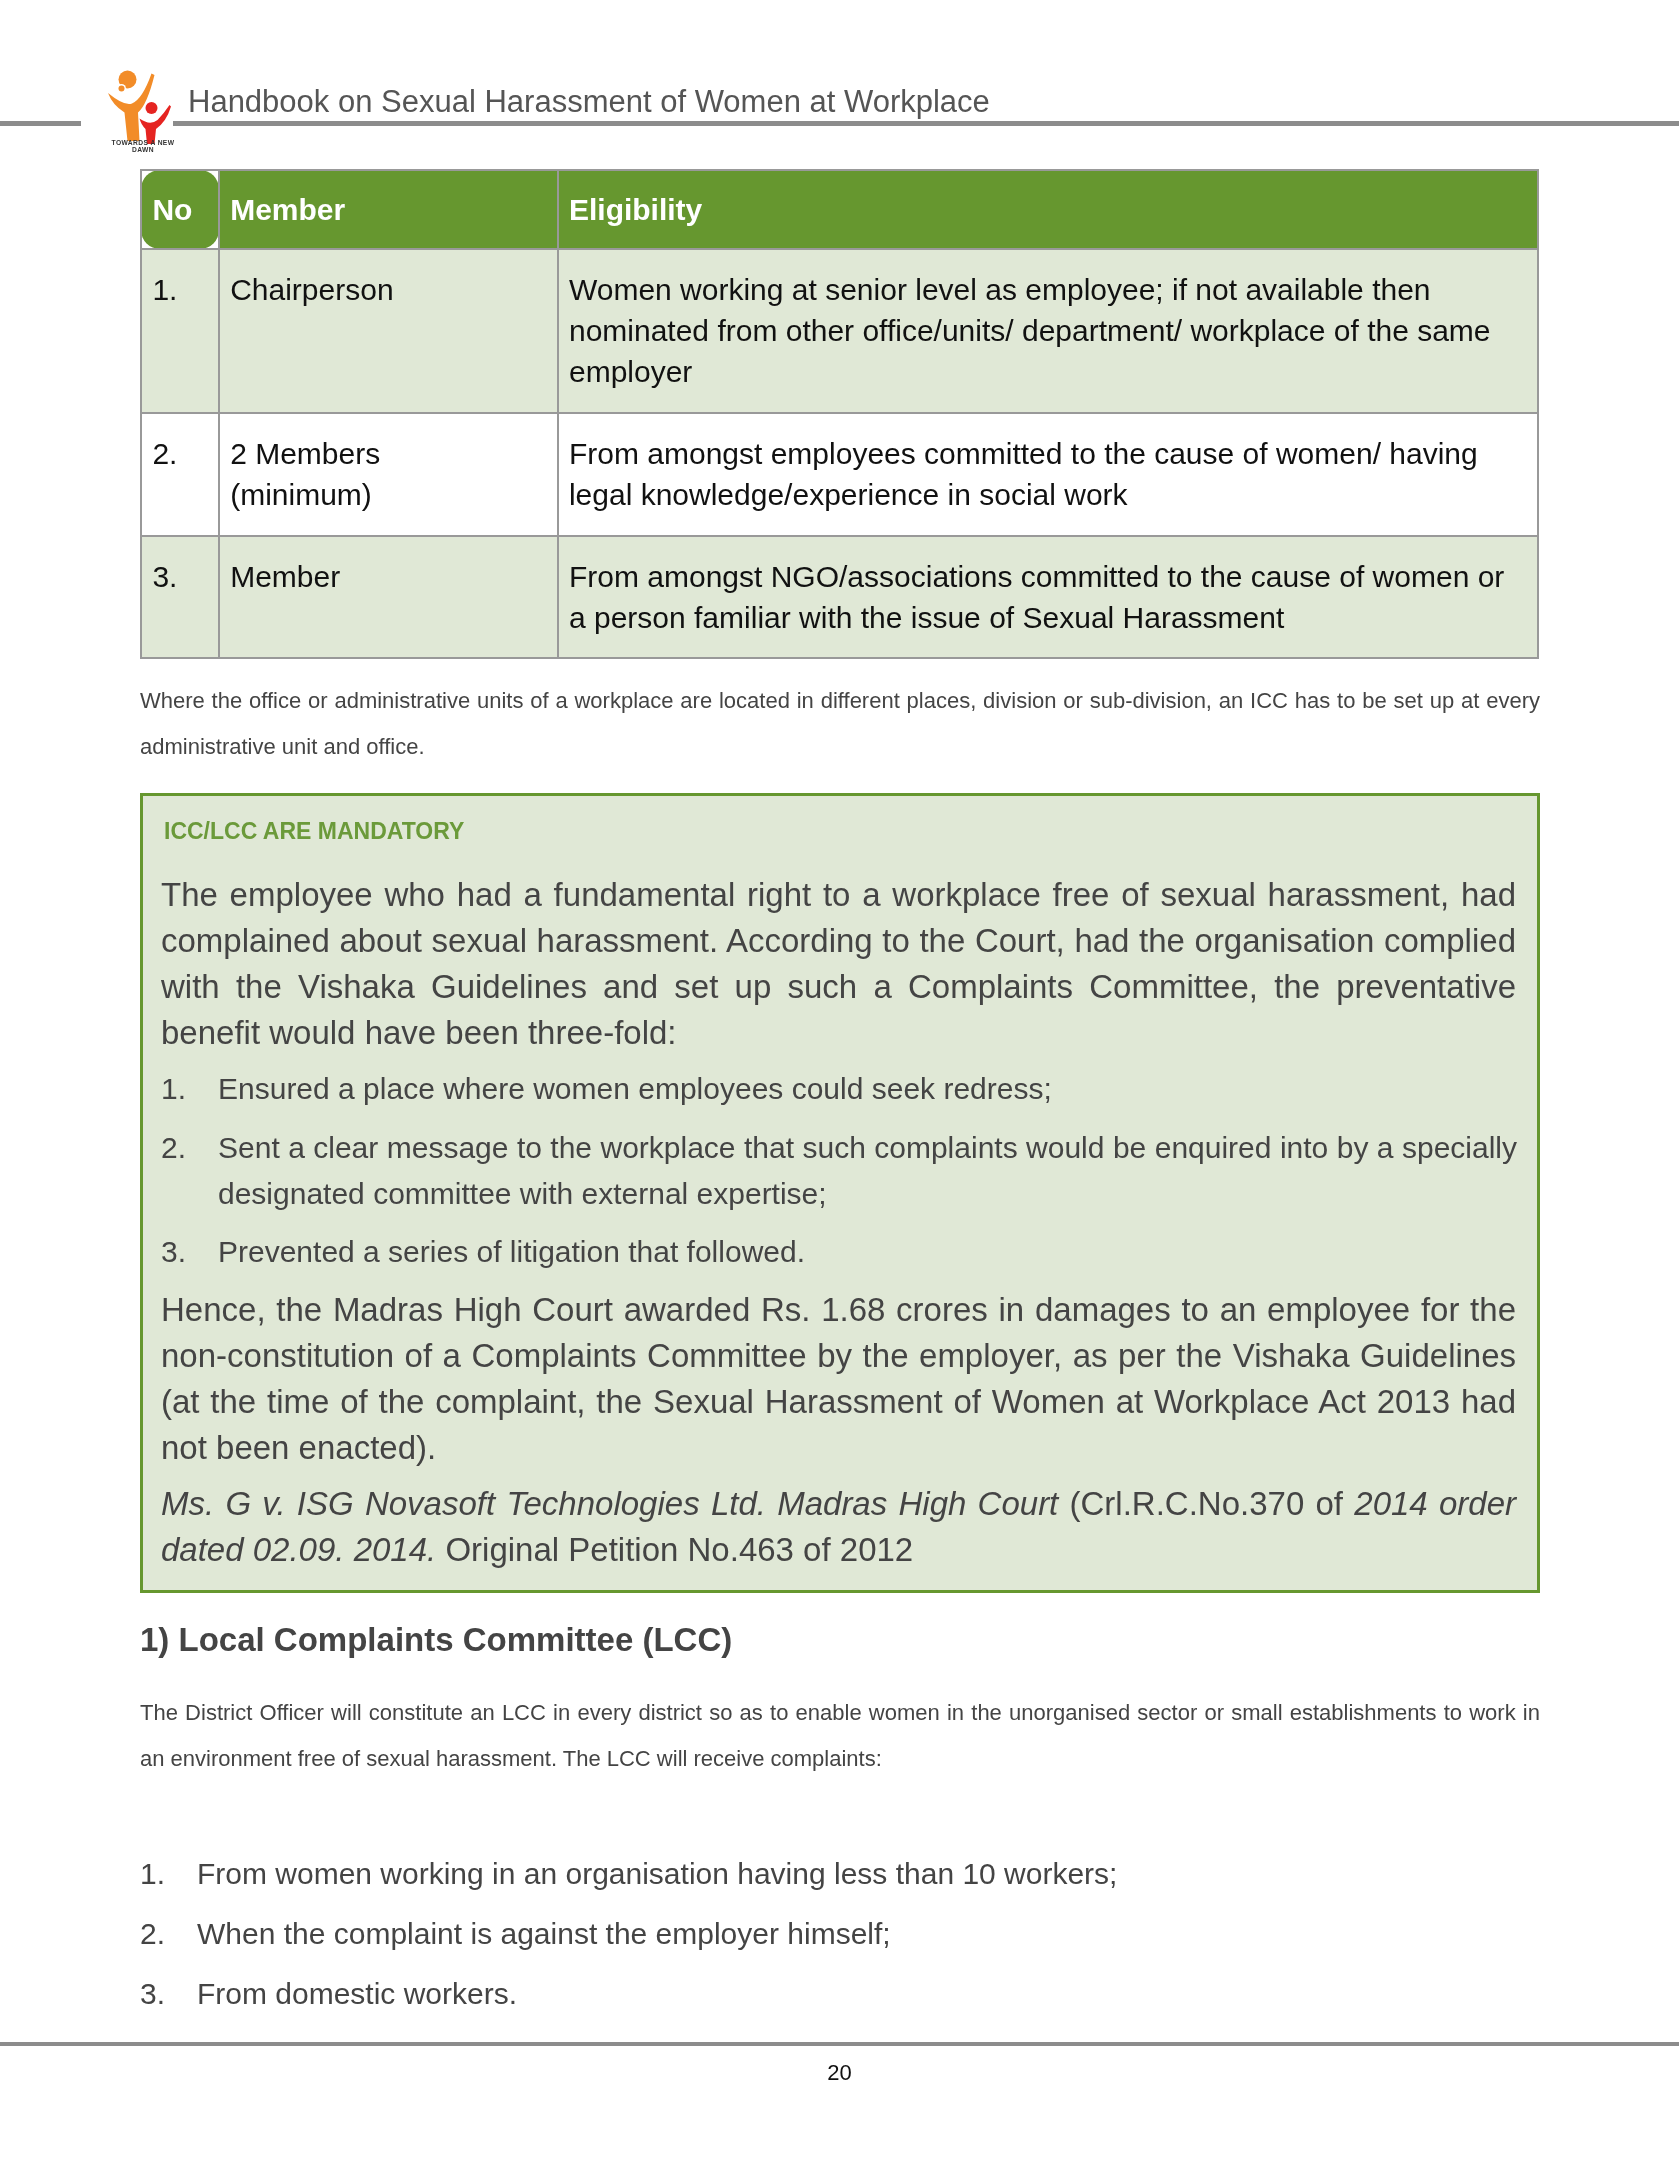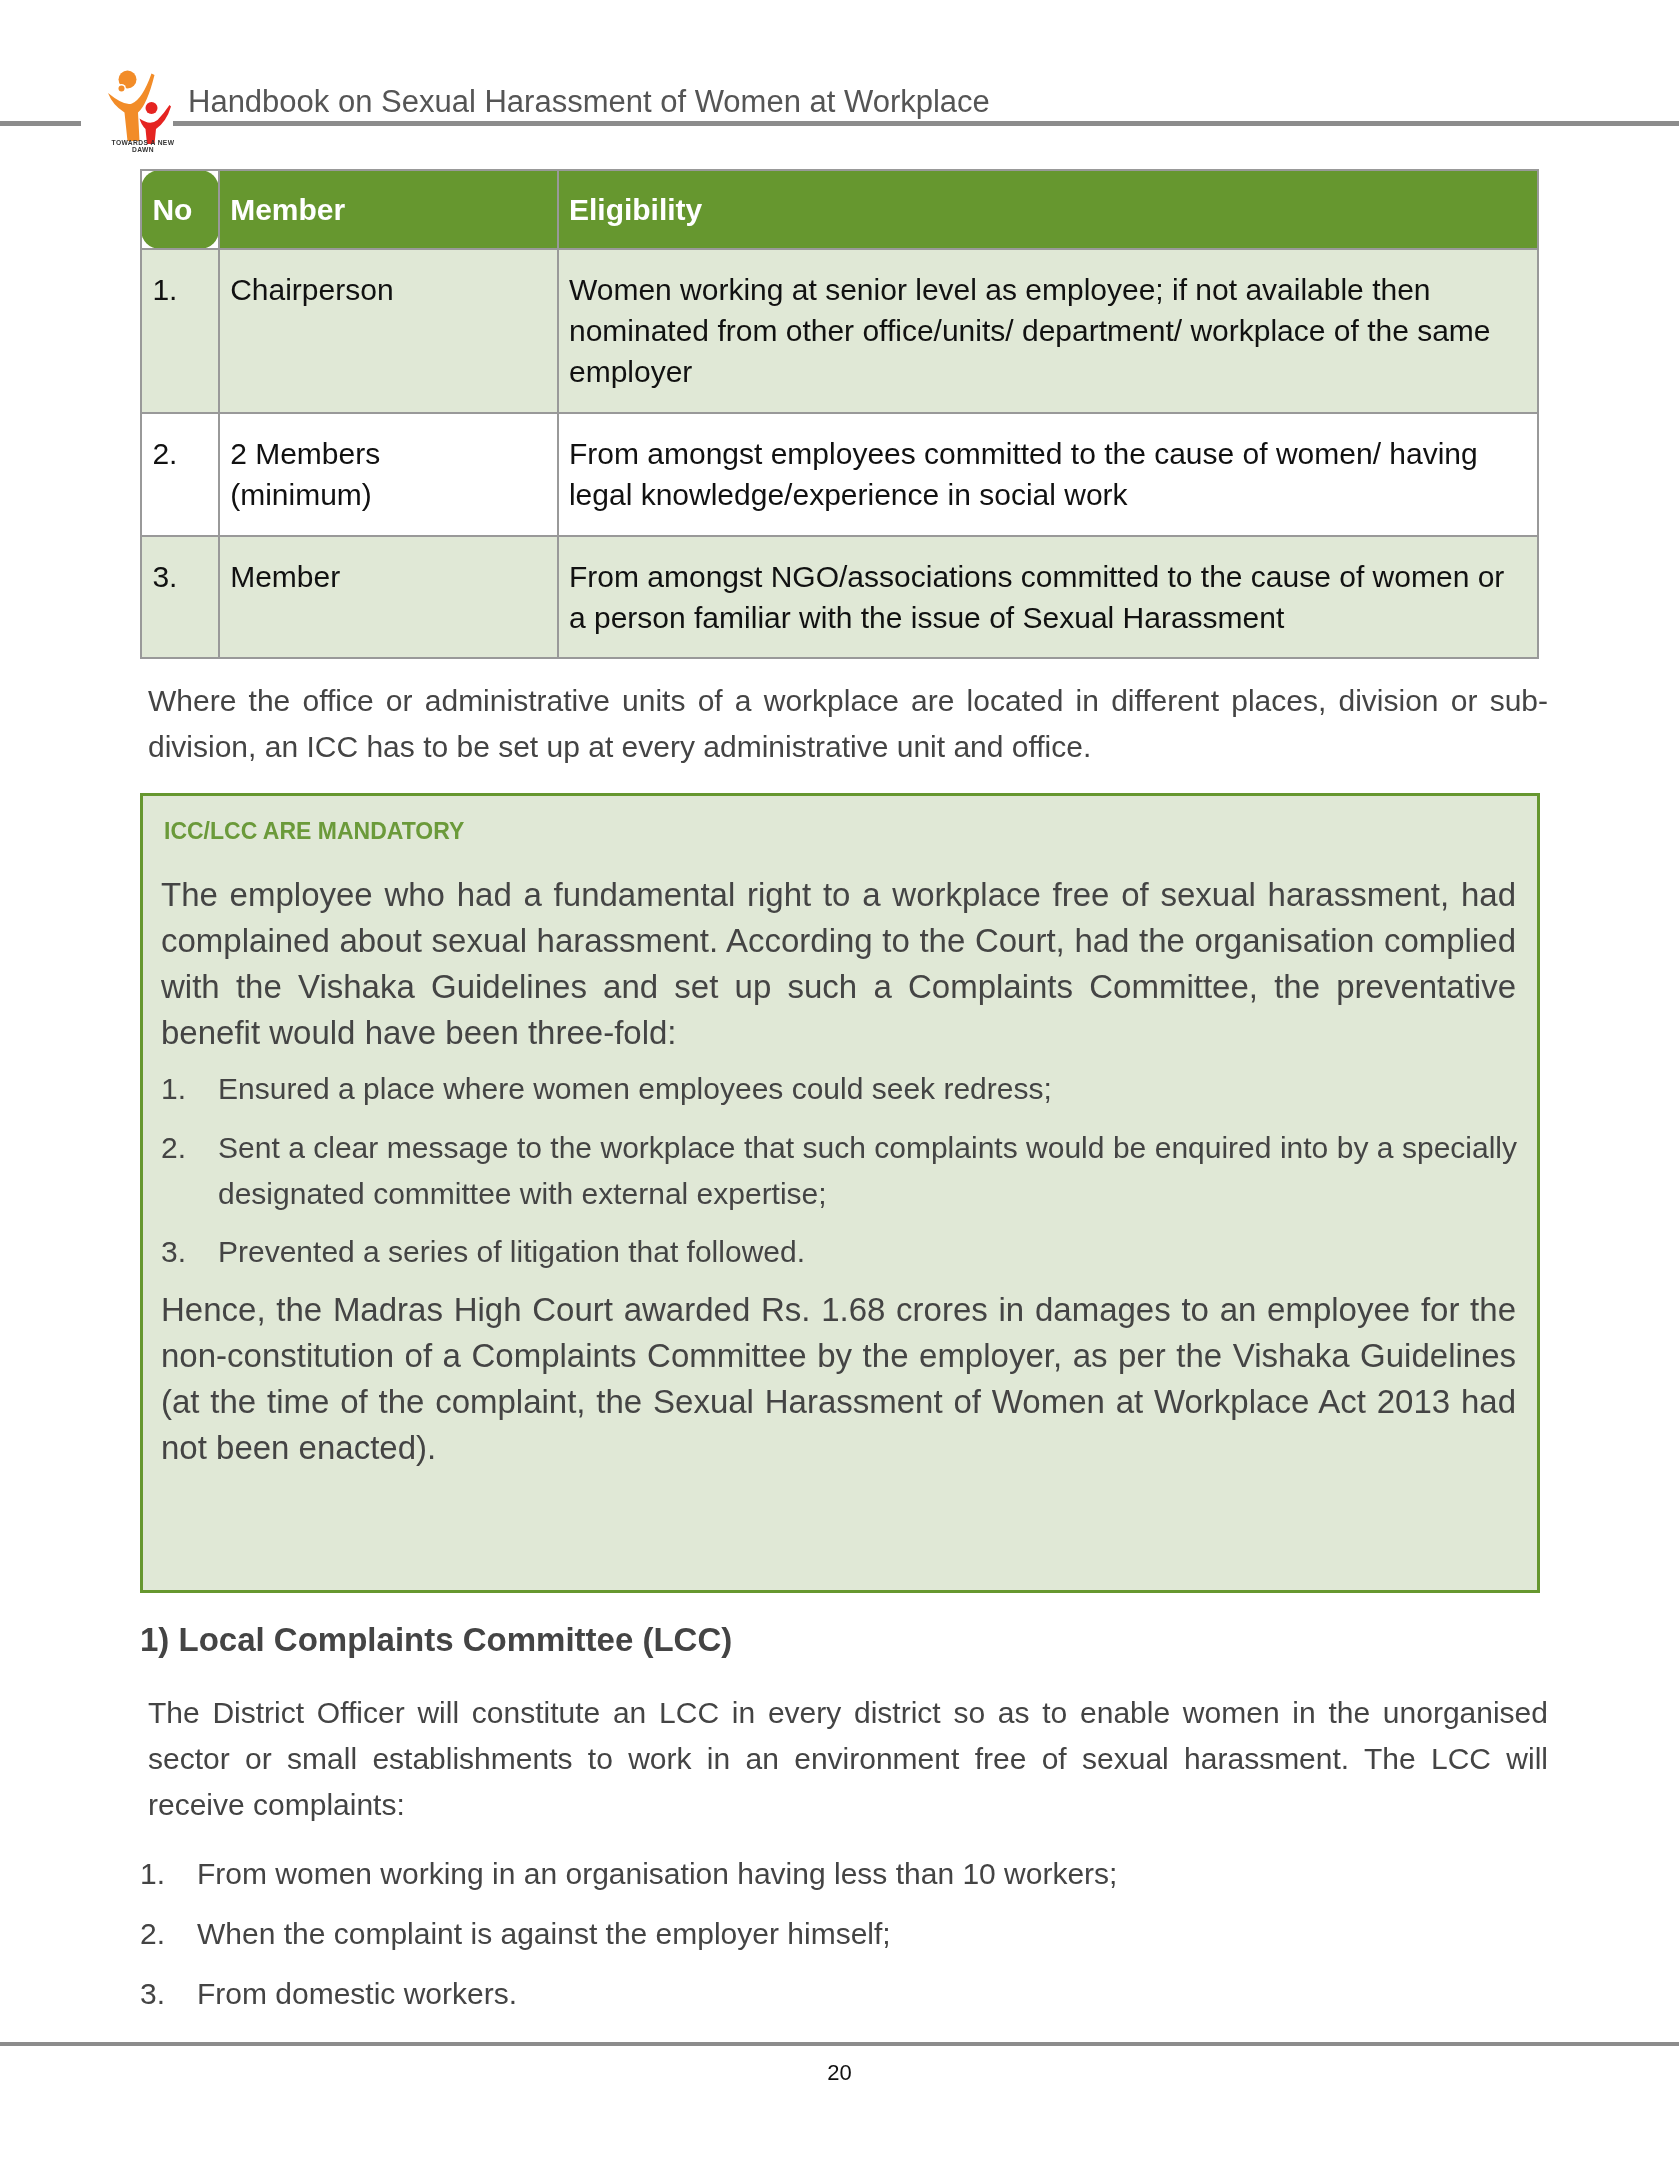--- a/index.html
+++ b/index.html
@@ -18,21 +18,21 @@
   table.members { position:absolute; left:140px; top:169px; width:1399px; border-collapse:collapse; font-size:30px; color:#111; }
   table.members th, table.members td { border:2.2px solid #999; vertical-align:top; text-align:left; }
   table.members th { background:#66972f; color:#fff; font-weight:bold; height:77px; padding:0 10.4px; vertical-align:middle; font-size:30px; }
   table.members td { padding:19.4px 10.4px 19.4px 10.4px; line-height:41px; }
   table.members tr.shade td { background:#e0e8d6; }
   table.members tr.plain td { background:#ffffff; }
   .c-no { width:55px;border-radius:19px; }
   .c-mem { width:316px; }
   td.elig { text-align:justify; }
 
-  .para { left:140px; width:1400px; font-size:30px; line-height:46px; text-align:justify; color:#444;margin-left:8px; }
+  .para { left:140px; width:1400px; font-size:22px; line-height:46px; text-align:justify; color:#444; }
 
   
   .box { left:140px; top:793px; width:1394px; height:794px; background:#e0e8d6; border:3px solid #66972f; }
   .box-title { left:21px; top:22.4px; font-size:23px; font-weight:bold; color:#6b9a3a; }
   .box-text { left:18px; width:1355px; font-size:33px; line-height:46px; text-align:justify; color:#444; }
   .box-li { left:18px; width:1355px; font-size:30px; line-height:46px; color:#444; }
   .box-li .num { position:absolute; left:0; top:0; }
   .box-li .txt { position:absolute; left:57px; width:1299px; text-align:justify; }
   .cite { font-style:italic; }
 
@@ -100,20 +100,21 @@
   </div>
   <div class="abs box-li" style="top:329px;">
     <span class="num">2.</span>
     <span class="txt">Sent a clear message to the workplace that such complaints would be enquired into by a specially designated committee with external expertise;</span>
   </div>
   <div class="abs box-li" style="top:433px;">
     <span class="num">3.</span>
     <span class="txt">Prevented a series of litigation that followed.</span>
   </div>
   <div class="abs box-text" style="top:491px;">Hence, the Madras High Court awarded Rs. 1.68 crores in damages to an employee for the non-constitution of a Complaints Committee by the employer, as per the Vishaka Guidelines (at the time of the complaint, the Sexual Harassment of Women at Workplace Act 2013 had not been enacted).</div>
+  <div class="abs box-text" style="top:685px;"><span class="cite">Ms. G v. ISG Novasoft Technologies Ltd. Madras High Court</span><span> (Crl.R.C.No.370 of </span><span class="cite">2014 order dated 02.09. 2014.</span><span> Original Petition No.463 of 2012</span></div>
 </div>
 
 <div class="abs h2">1) Local Complaints Committee (LCC)</div>
 <div class="abs para" style="top:1690px;">The District Officer will constitute an LCC in every district so as to enable women in the unorganised sector or small establishments to work in an environment free of sexual harassment. The LCC will receive complaints:</div>
 <div class="abs li" style="top:1851px;">
   <span class="num">1.</span>
   <span class="txt">From women working in an organisation having less than 10 workers;</span>
 </div>
 <div class="abs li" style="top:1911px;">
   <span class="num">2.</span>

